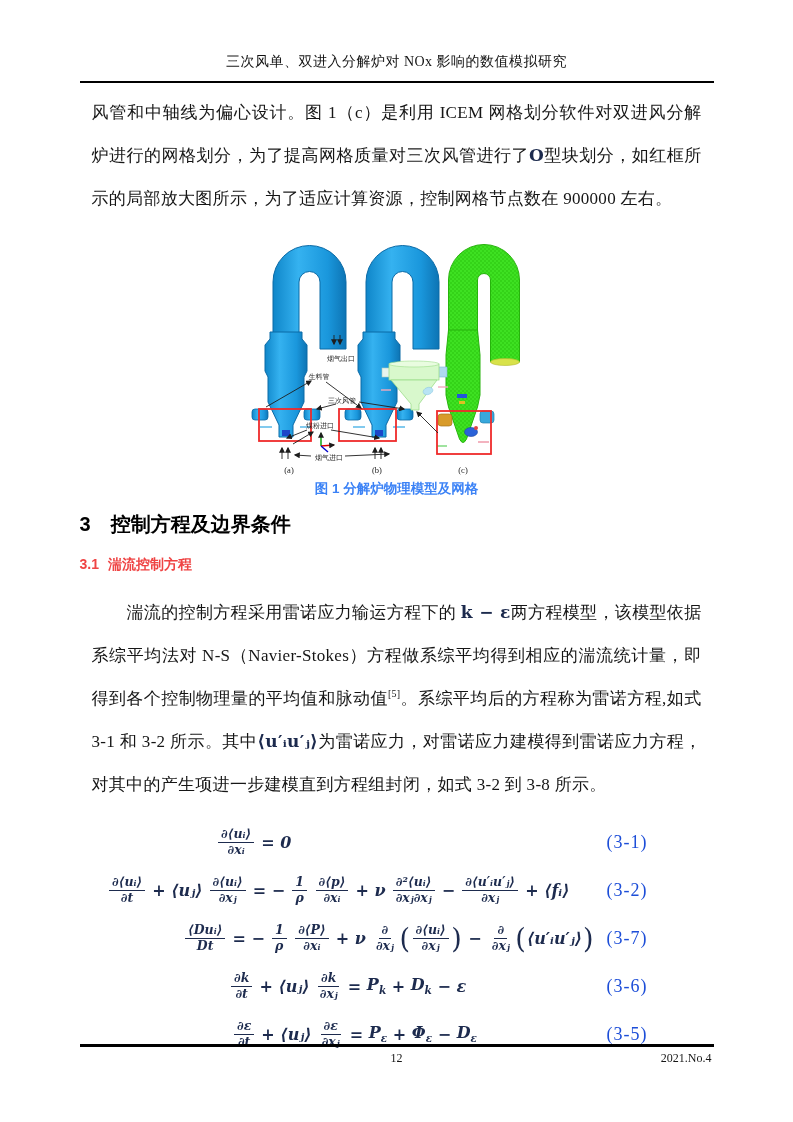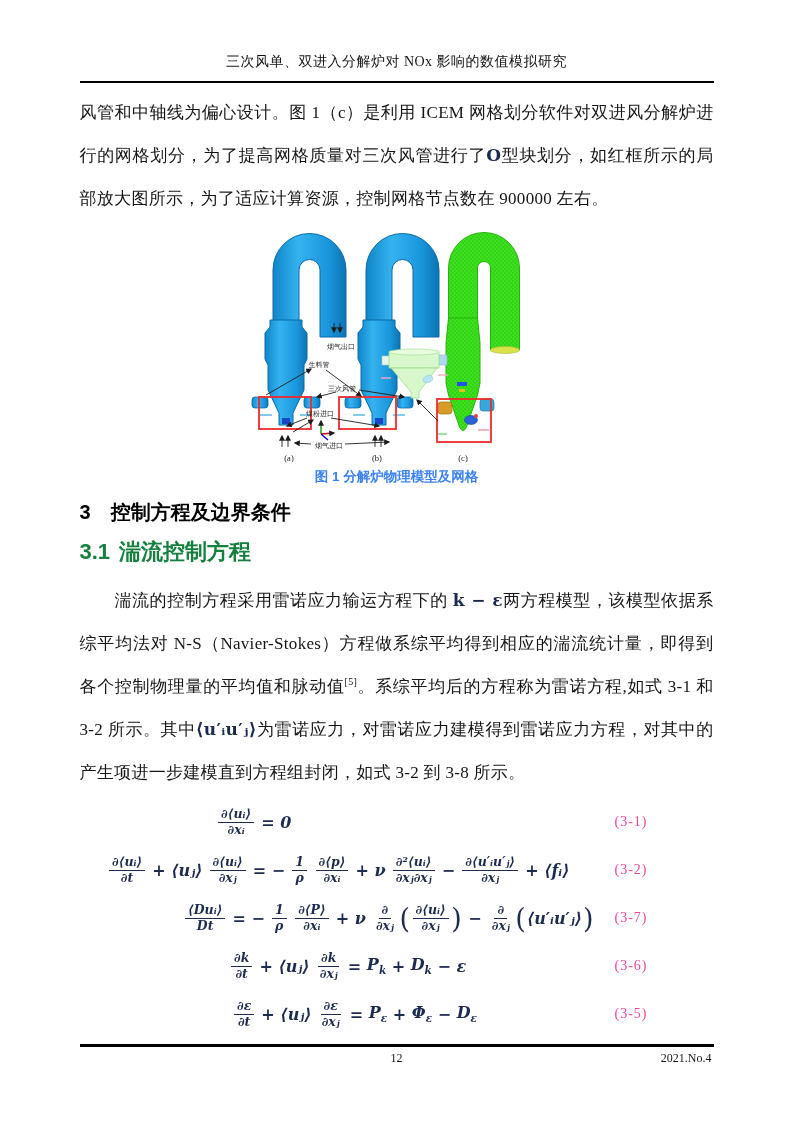--- a/index.html
+++ b/index.html
@@ -21,21 +21,21 @@
     letter-spacing:.5px;
     color:#111;
     line-height:20px;
   }
   .header-rule{
     border-bottom:2px solid #000;
     margin-top:9px;
   }
   
   .para{
-    margin:0;
+    margin:12px;
     font-size:17px;
     line-height:43px;
     text-align:justify;
     letter-spacing:.3px;
   }
   .para1{margin-top:8px;}
   .para2{margin-top:15px;text-indent:35px;}
   .math-inline{
     font-family:"DejaVu Serif",serif;
     font-weight:bold;
@@ -60,23 +60,23 @@
     font-weight:bold;
     font-size:20px;
     margin-top:13px;
     color:#000;
     line-height:26px;
   }
   .h3 .gap{display:inline-block;width:20px;}
   .h31{
     font-family:"Liberation Sans","DejaVu Sans",sans-serif;
     font-weight:bold;
-    font-size:22px;
+    font-size:14px;
     margin-top:15px;
-    color:#15803d;
+    color:#ef4444;
     line-height:24px;
   }
   .h31 .gap{display:inline-block;width:9px;}
   
   .equations{margin-top:4px;}
   .eq-row{
     display:flex;
     align-items:center;
     height:48px;
     font-family:"DejaVu Serif","DejaVu Sans",serif;
@@ -92,22 +92,22 @@
   }
   .eq-row:nth-child(1) .eq-formula{margin-left:137px;}
   .eq-row:nth-child(2) .eq-formula{margin-left:28px;}
   .eq-row:nth-child(3) .eq-formula{margin-left:104px;}
   .eq-row:nth-child(4) .eq-formula{margin-left:150px;}
   .eq-row:nth-child(5) .eq-formula{margin-left:153px;}
   .eq-num{
     margin-left:auto;
     margin-right:66px;
     font-family:"Liberation Serif","DejaVu Serif",serif;
-    font-size:14px;
-    color:#ec4899;
+    font-size:18px;
+    color:#1d4ed8;
     letter-spacing:1px;
   }
   .tk{white-space:pre;}
   .tk sub{font-size:10.5px;}
   .fr{
     display:inline-flex;
     flex-direction:column;
     align-items:center;
     margin:0 1.5px;
     line-height:1.15;

